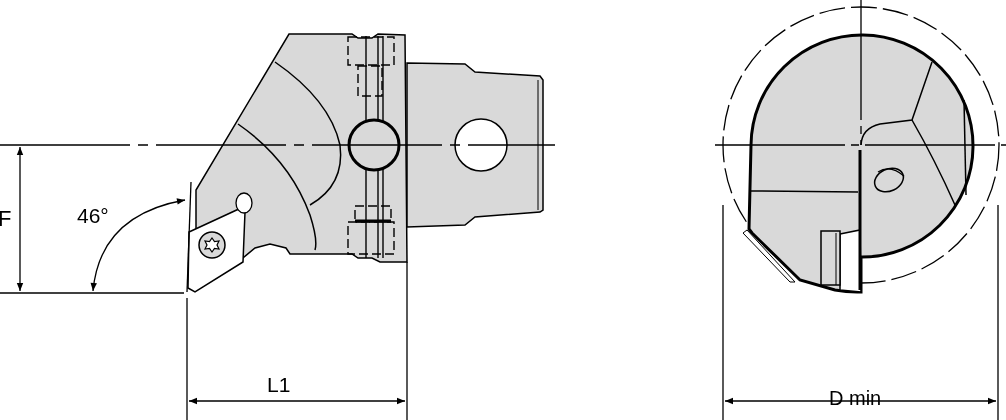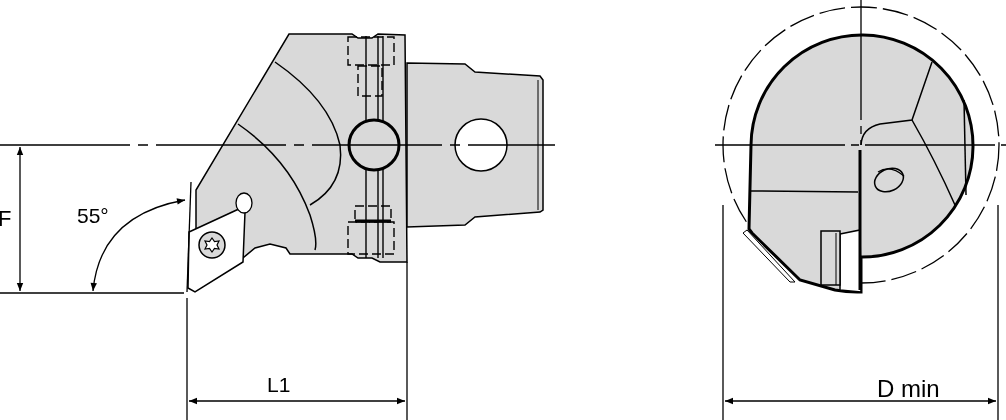--- a/index.html
+++ b/index.html
@@ -85,15 +85,15 @@
     <line x1="861" y1="0" x2="861" y2="145" stroke="#000" stroke-width="1.3" stroke-dasharray="120,6,8,6"></line>
     <line x1="715" y1="145" x2="1006" y2="145" stroke="#000" stroke-width="1.3" stroke-dasharray="130,6,8,6"></line>
 
     <line x1="723" y1="205" x2="723" y2="420" stroke="#000" stroke-width="1.3"></line>
     <line x1="998" y1="205" x2="998" y2="420" stroke="#000" stroke-width="1.3"></line>
     <line x1="725" y1="401" x2="996" y2="401" stroke="#000" stroke-width="1.3" marker-start="url(#arr)" marker-end="url(#arr)"></line>
   </g>
 </svg>
 
 <div class="lbl" style="left:-2px; top:208px; font-size:22px;">F</div>
-<div class="lbl" style="left:77px; top:205px;">55°</div>
+<div class="lbl" style="left:77px; top:205px;">46°</div>
 <div class="lbl" style="left:267px; top:374px;">L1</div>
-<div class="lbl" style="left:829px; top:377px; font-size:24px;margin-left:48px;">D min</div>
+<div class="lbl" style="left:829px; top:388px; font-size:20px;">D min</div>
 
 </body></html>

